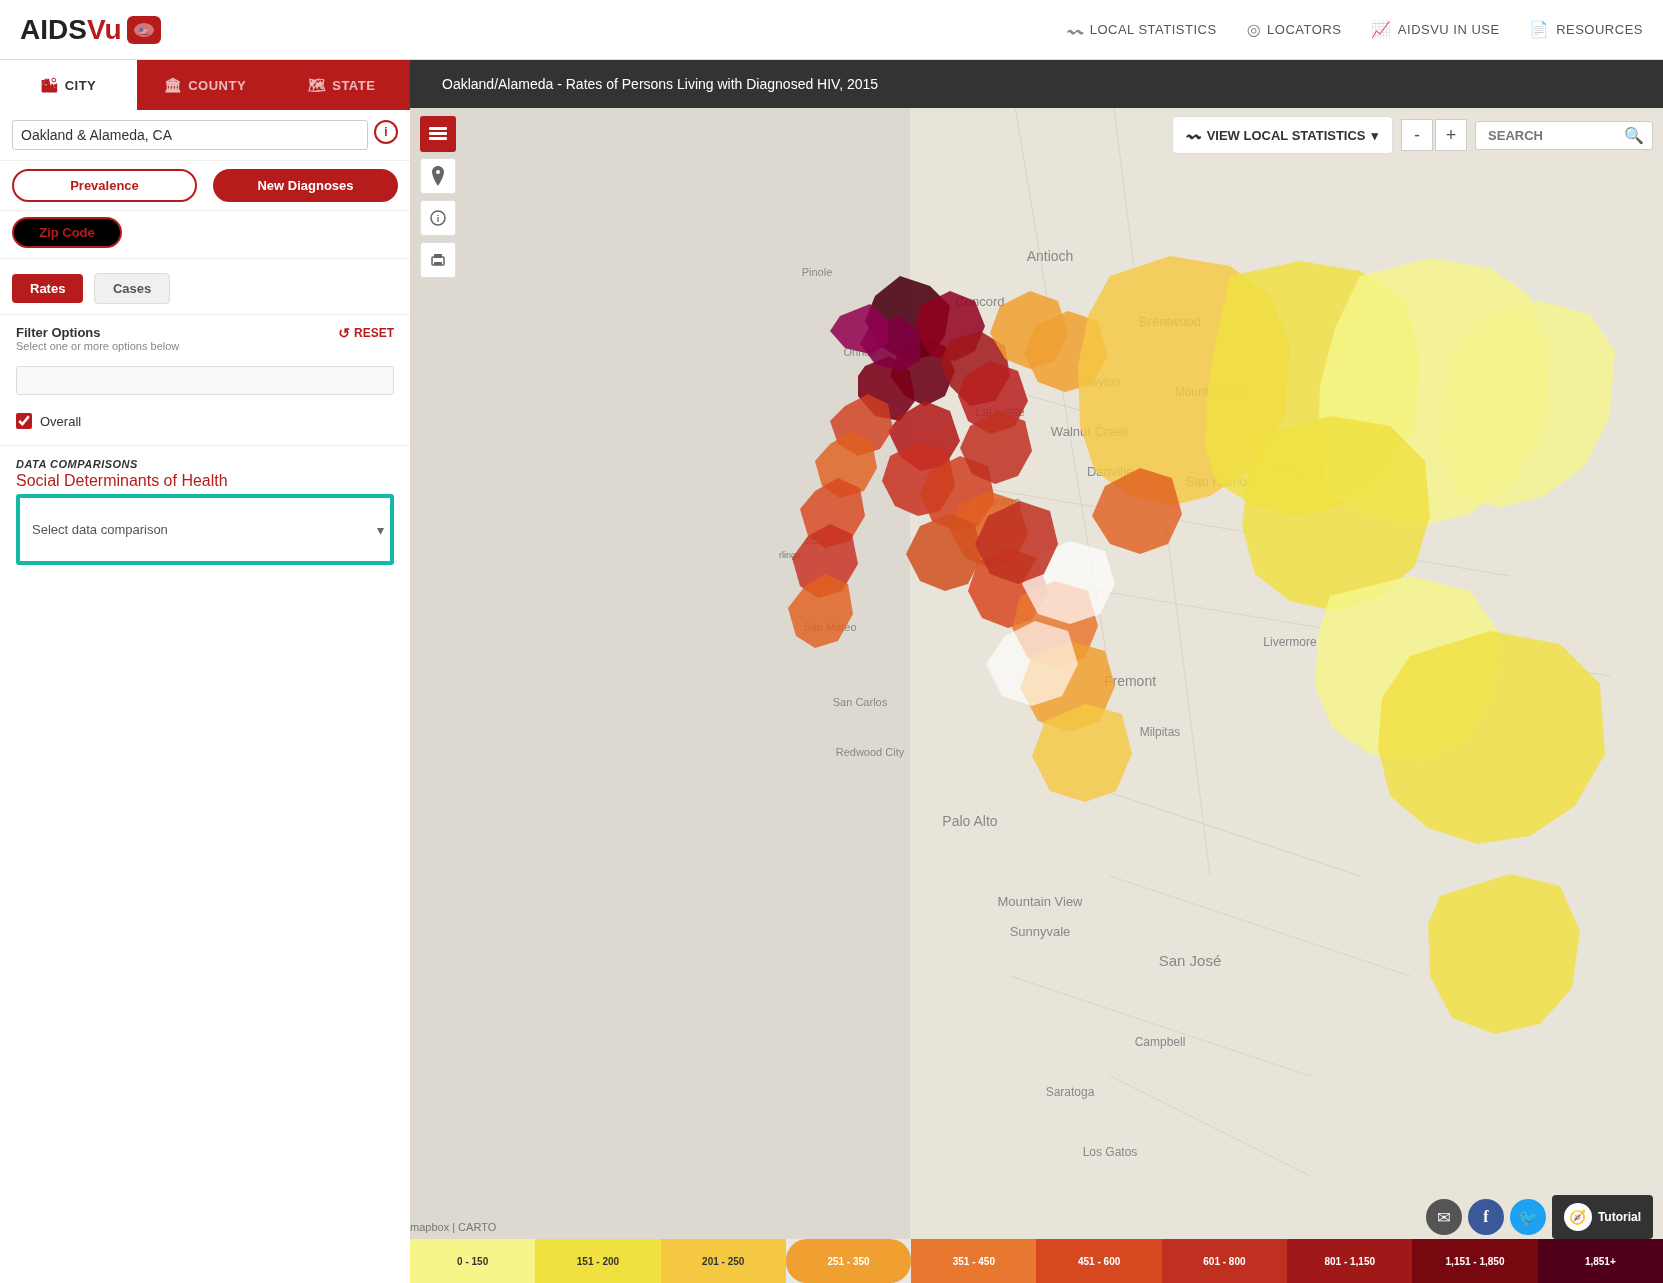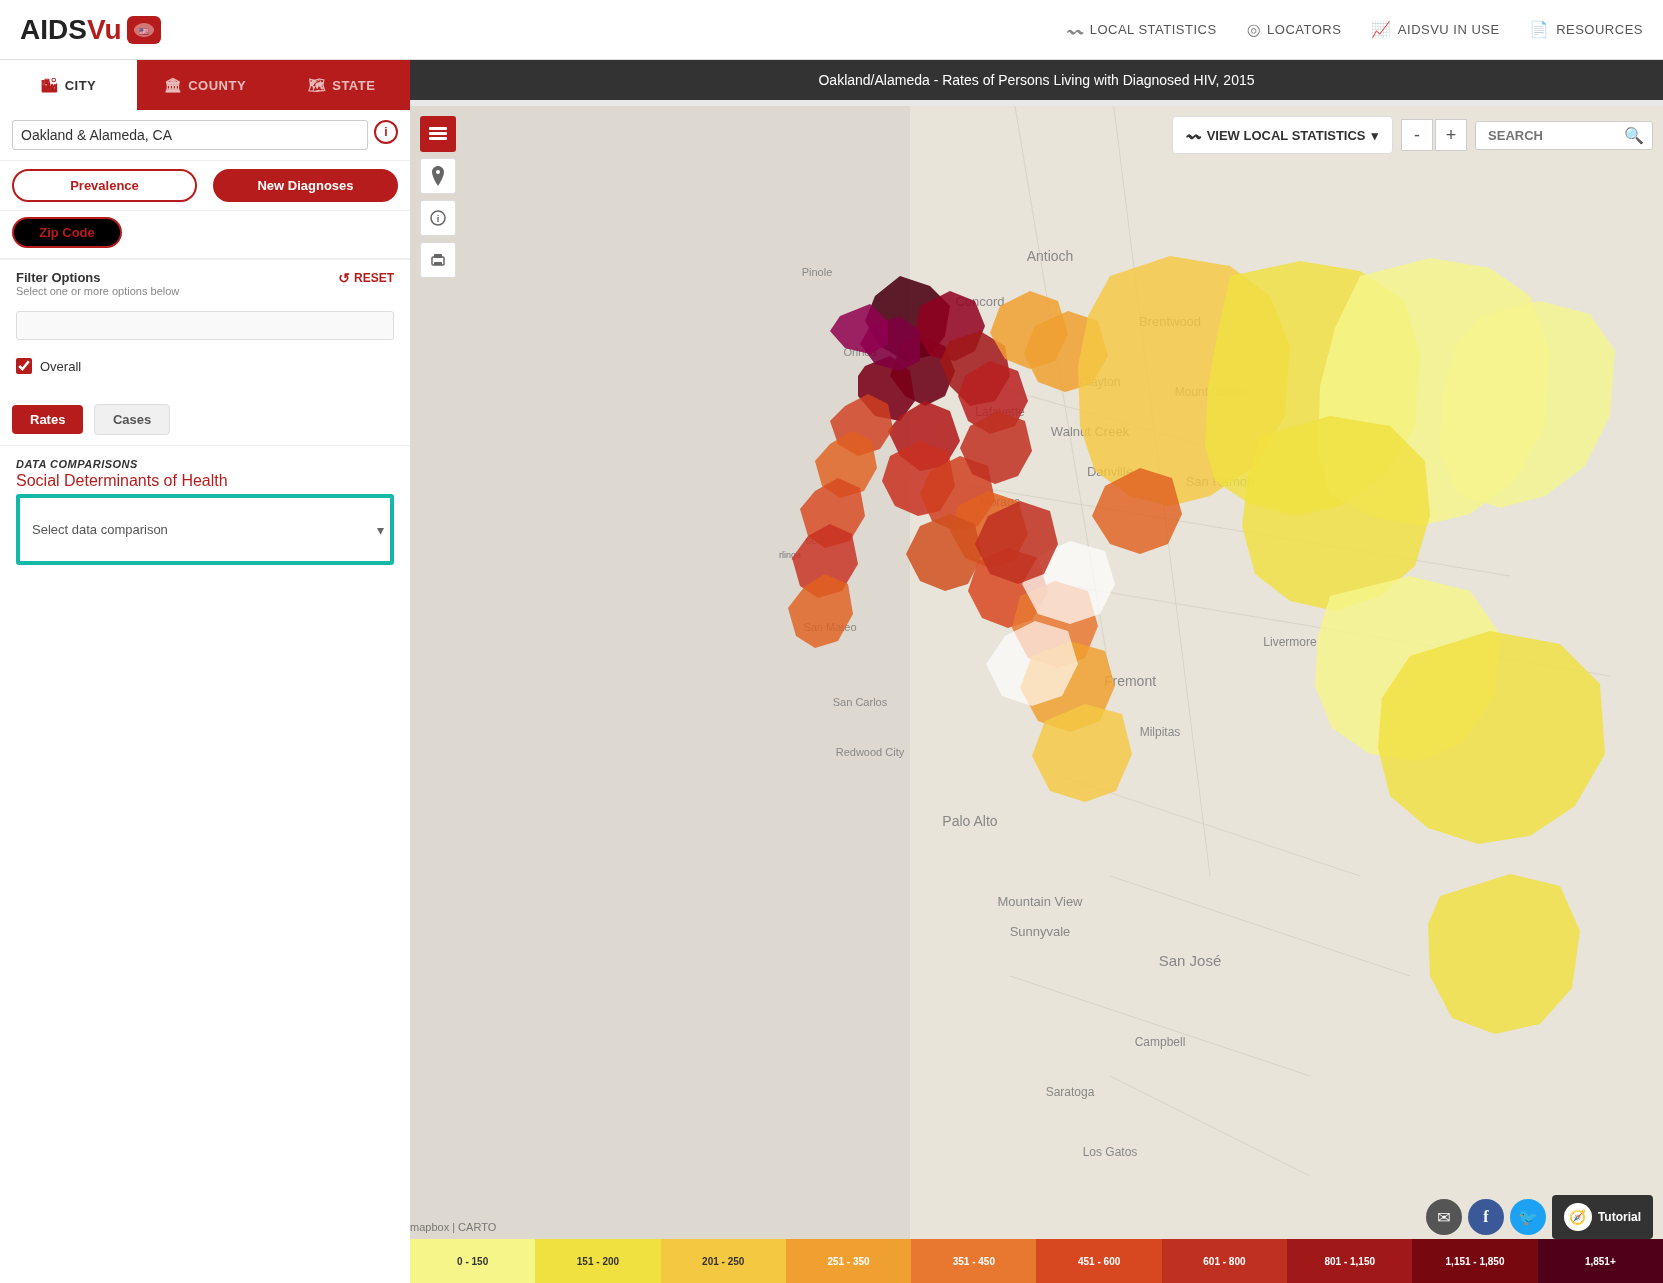--- a/index.html
+++ b/index.html
@@ -121,23 +121,23 @@
     }
 
     
     #map-area {
       position: absolute; top: 60px; left: 410px; right: 0; bottom: 0;
       background: #e8e8e8; overflow: hidden;
     }
 
     
     #map-header {
-      position: absolute; top: 0; left: 0; right: 0; height: 40px;
+      position: absolute; top: 0; left: 0; right: 0; height: 48px;
       background: #333; color: white; display: flex; align-items: center;
-      padding: 0 4px; font-size: 14px; z-index: 10; justify-content: center;
+      padding: 0 32px; font-size: 14px; z-index: 10;
     }
 
     
     #map-left-controls {
       position: absolute; top: 56px; left: 10px; z-index: 10;
       display: flex; flex-direction: column; gap: 2px;
     }
     .map-ctrl-btn {
       width: 36px; height: 36px; background: #b71c1c; color: white;
       border: none; cursor: pointer; display: flex; align-items: center; justify-content: center;
@@ -271,43 +271,43 @@
 
   <div id="data-type-bar">
     <button class="data-type-btn active">Prevalence</button>
     <button class="data-type-btn inactive">New Diagnoses</button>
   </div>
 
   <div id="zip-bar">
     <button id="zip-btn">Zip Code</button>
   </div>
 
+  <div id="rates-cases-bar">
+    <button class="rc-btn active">Rates</button>
+    <button class="rc-btn inactive" style="margin-left:6px;">Cases</button>
+  </div>
+
   <div id="filter-section">
     <div id="filter-header">
       <div>
         <div id="filter-title">Filter Options</div>
         <div id="filter-sub">Select one or more options below</div>
       </div>
       <button id="reset-btn">
         <span style="font-size:14px;">↺</span>
         <span>RESET</span>
       </button>
     </div>
     <input id="search-filter" type="text" style="">
 
     
     <div id="overall-row">
       <input type="checkbox" id="overall-check" checked="" style="">
       <label id="overall-label" for="overall-check">Overall</label>
     </div>
-  </div>
-
-  <div id="rates-cases-bar">
-    <button class="rc-btn active">Rates</button>
-    <button class="rc-btn inactive" style="margin-left:6px;">Cases</button>
   </div>
 
   <div id="data-comp-section">
     <div id="data-comp-title">DATA COMPARISONS</div>
     <div id="data-comp-sub">Social Determinants of Health</div>
     <div id="data-comp-select-wrap">
       <select id="data-comp-select"><option>Select data comparison</option></select>
       <span id="data-comp-arrow">▾</span>
     </div>
   </div>
@@ -477,21 +477,21 @@
   </div>
 
   <div id="map-credit">
     <span style="font-size:11px;color:#777;">mapbox | CARTO</span>
   </div>
 
   <div id="legend">
   <div class="legend-item" style="background: rgb(245, 245, 138); font-size: 10px; font-weight: bold; color: rgb(51, 51, 51);">0 - 150</div>
       <div class="legend-item" style="background: rgb(240, 224, 64); font-size: 10px; font-weight: bold; color: rgb(51, 51, 51);">151 - 200</div>
       <div class="legend-item" style="background: rgb(245, 200, 66); font-size: 10px; font-weight: bold; color: rgb(51, 51, 51);">201 - 250</div>
-      <div class="legend-item" style="background: rgb(240, 160, 48); font-size: 10px; font-weight: bold; color: white;">251 - 350</div>
+      <div class="legend-item" style="background: rgb(240, 160, 48); font-size: 10px; font-weight: bold; color: white; border-radius: 21px;">251 - 350</div>
       <div class="legend-item" style="background: rgb(232, 120, 48); font-size: 10px; font-weight: bold; color: white;">351 - 450</div>
       <div class="legend-item" style="background: rgb(216, 72, 32); font-size: 10px; font-weight: bold; color: white;">451 - 600</div>
       <div class="legend-item" style="background: rgb(192, 48, 32); font-size: 10px; font-weight: bold; color: white;">601 - 800</div>
       <div class="legend-item" style="background: rgb(160, 24, 24); font-size: 10px; font-weight: bold; color: white;">801 - 1,150</div>
       <div class="legend-item" style="background: rgb(120, 8, 16); font-size: 10px; font-weight: bold; color: white;">1,151 - 1,850</div>
       <div class="legend-item" style="background: rgb(80, 0, 24); font-size: 10px; font-weight: bold; color: white;">1,851+</div>
     </div>
 
   <div id="bottom-right">
     <div class="social-btn email">✉</div>

